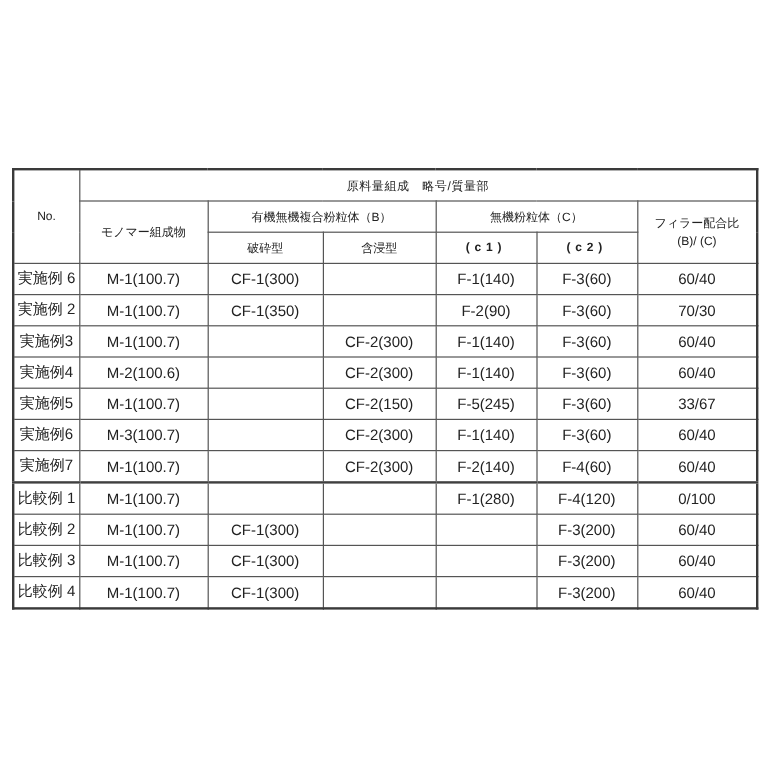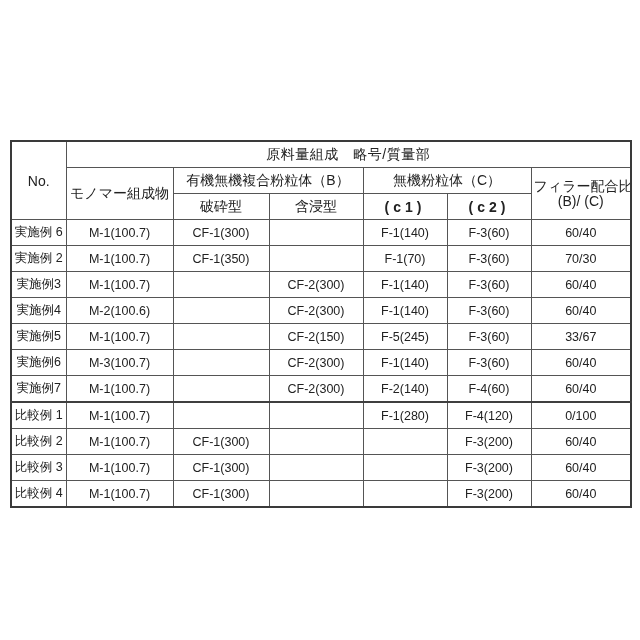--- a/index.html
+++ b/index.html
@@ -33,21 +33,21 @@
   }
   table.comp {
     border: 2px solid #3a3a3a;
   }
   
   td.tl { border-left-width: 2px; border-left-color: #3f3f3f; }
   
   td.bb { border-bottom-width: 2px; border-bottom-color: #3f3f3f; }
   
   tr.tt td { border-top-width: 2px; border-top-color: #3f3f3f; }
-  td.hdr { font-size: 14px; }
+  td.hdr { font-size: 10px; }
   .two-line { line-height: 15px; }
   .sp { letter-spacing: 4px; font-weight: bold; }
   .title-cell { letter-spacing: 0.5px; }
 </style>
 </head>
 <body>
 
 <div class="table-wrap">
   <table class="comp">
     <colgroup>
@@ -92,21 +92,21 @@
       <td></td>
       <td class="tl">F-1(140)</td>
       <td>F-3(60)</td>
       <td class="tl">60/40</td>
     </tr>
     <tr>
       <td>実施例 2</td>
       <td>M-1(100.7)</td>
       <td class="tl">CF-1(350)</td>
       <td></td>
-      <td class="tl">F-1(70)</td>
+      <td class="tl">F-2(90)</td>
       <td>F-3(60)</td>
       <td class="tl">70/30</td>
     </tr>
     <tr>
       <td>実施例3</td>
       <td>M-1(100.7)</td>
       <td class="tl"></td>
       <td>CF-2(300)</td>
       <td class="tl">F-1(140)</td>
       <td>F-3(60)</td>

